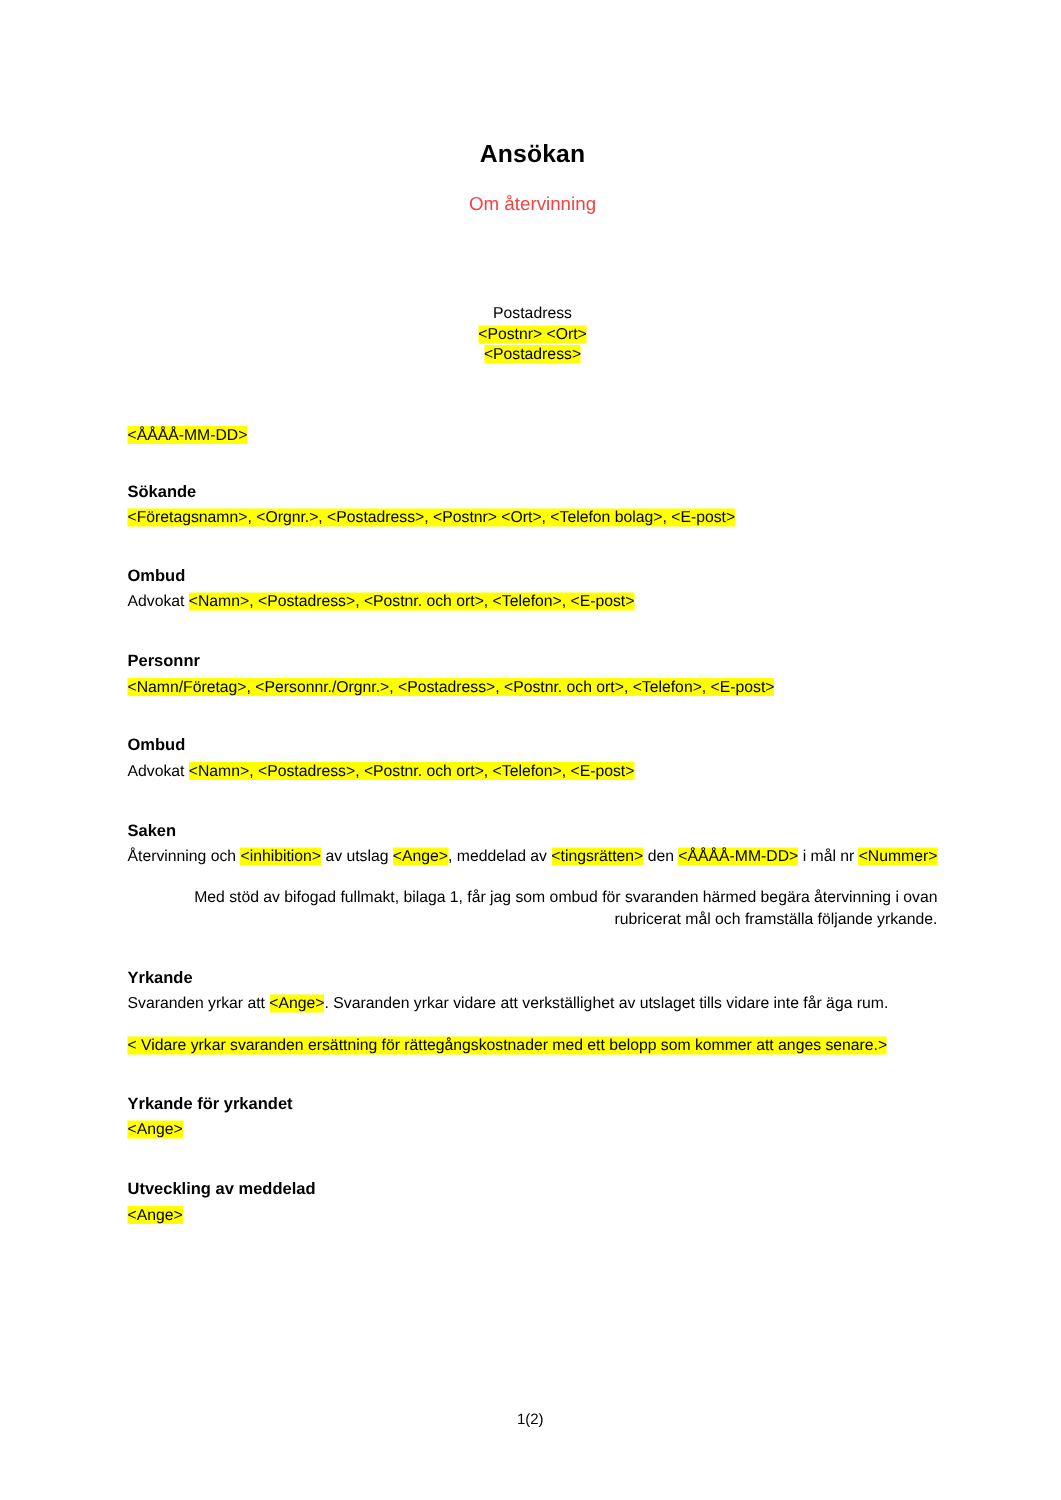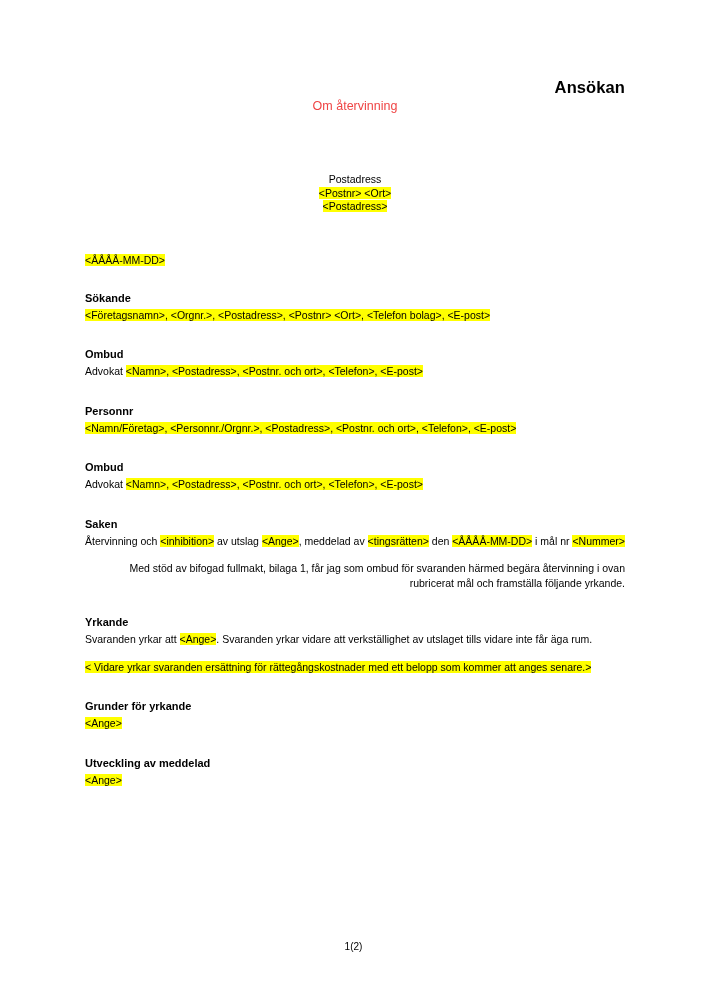--- a/index.html
+++ b/index.html
@@ -31,25 +31,25 @@
     position: absolute;
     left: 85px;
     top: 78px;
     width: 540px;
   }
   .hl {
     background: #ffff00;
     color: #000000;
   }
   .doc-title {
-    text-align: right;
+    text-align: center;
     font-size: 16.5px;
     font-weight: bold;
     color: #000;
-    margin: 0;
+    margin: 16px;
     letter-spacing: 0.1px;
   }
   .doc-subtitle {
     text-align: center;
     font-size: 12.5px;
     font-weight: normal;
     color: #ef4444;
     margin: 2px 0 0 0;
   }
   .recipient {
@@ -129,21 +129,21 @@
       <h2 class="section">Saken</h2>
       <p class="body"><span>Återvinning och </span><span class="hl">&lt;inhibition&gt;</span><span> av utslag </span><span class="hl">&lt;Ange&gt;</span><span>, meddelad av </span><span class="hl">&lt;tingsrätten&gt;</span><span> den </span><span class="hl">&lt;ÅÅÅÅ-MM-DD&gt;</span><span> i mål nr </span><span class="hl">&lt;Nummer&gt;</span></p>
 
       <p class="body para-block">Med stöd av bifogad fullmakt, bilaga 1, får jag som ombud för svaranden härmed begära återvinning i ovan rubricerat mål och framställa följande yrkande.</p>
 
       <h2 class="section">Yrkande</h2>
       <p class="body"><span>Svaranden yrkar att </span><span class="hl">&lt;Ange&gt;</span><span>. Svaranden yrkar vidare att verkställighet av utslaget tills vidare inte får äga rum.</span></p>
 
       <p class="body"><span class="hl">&lt; Vidare yrkar svaranden ersättning för rättegångskostnader med ett belopp som kommer att anges senare.&gt;</span></p>
 
-      <h2 class="section">Grunder för yrkande</h2>
+      <h2 class="section">Yrkande för yrkandet</h2>
       <p class="body"><span class="hl">&lt;Ange&gt;</span></p>
 
       <h2 class="section">Utveckling av meddelad</h2>
       <p class="body"><span class="hl">&lt;Ange&gt;</span></p>
 
     </div>
 
     <div class="footer">1(2)</div>
   </div>
 </div>

